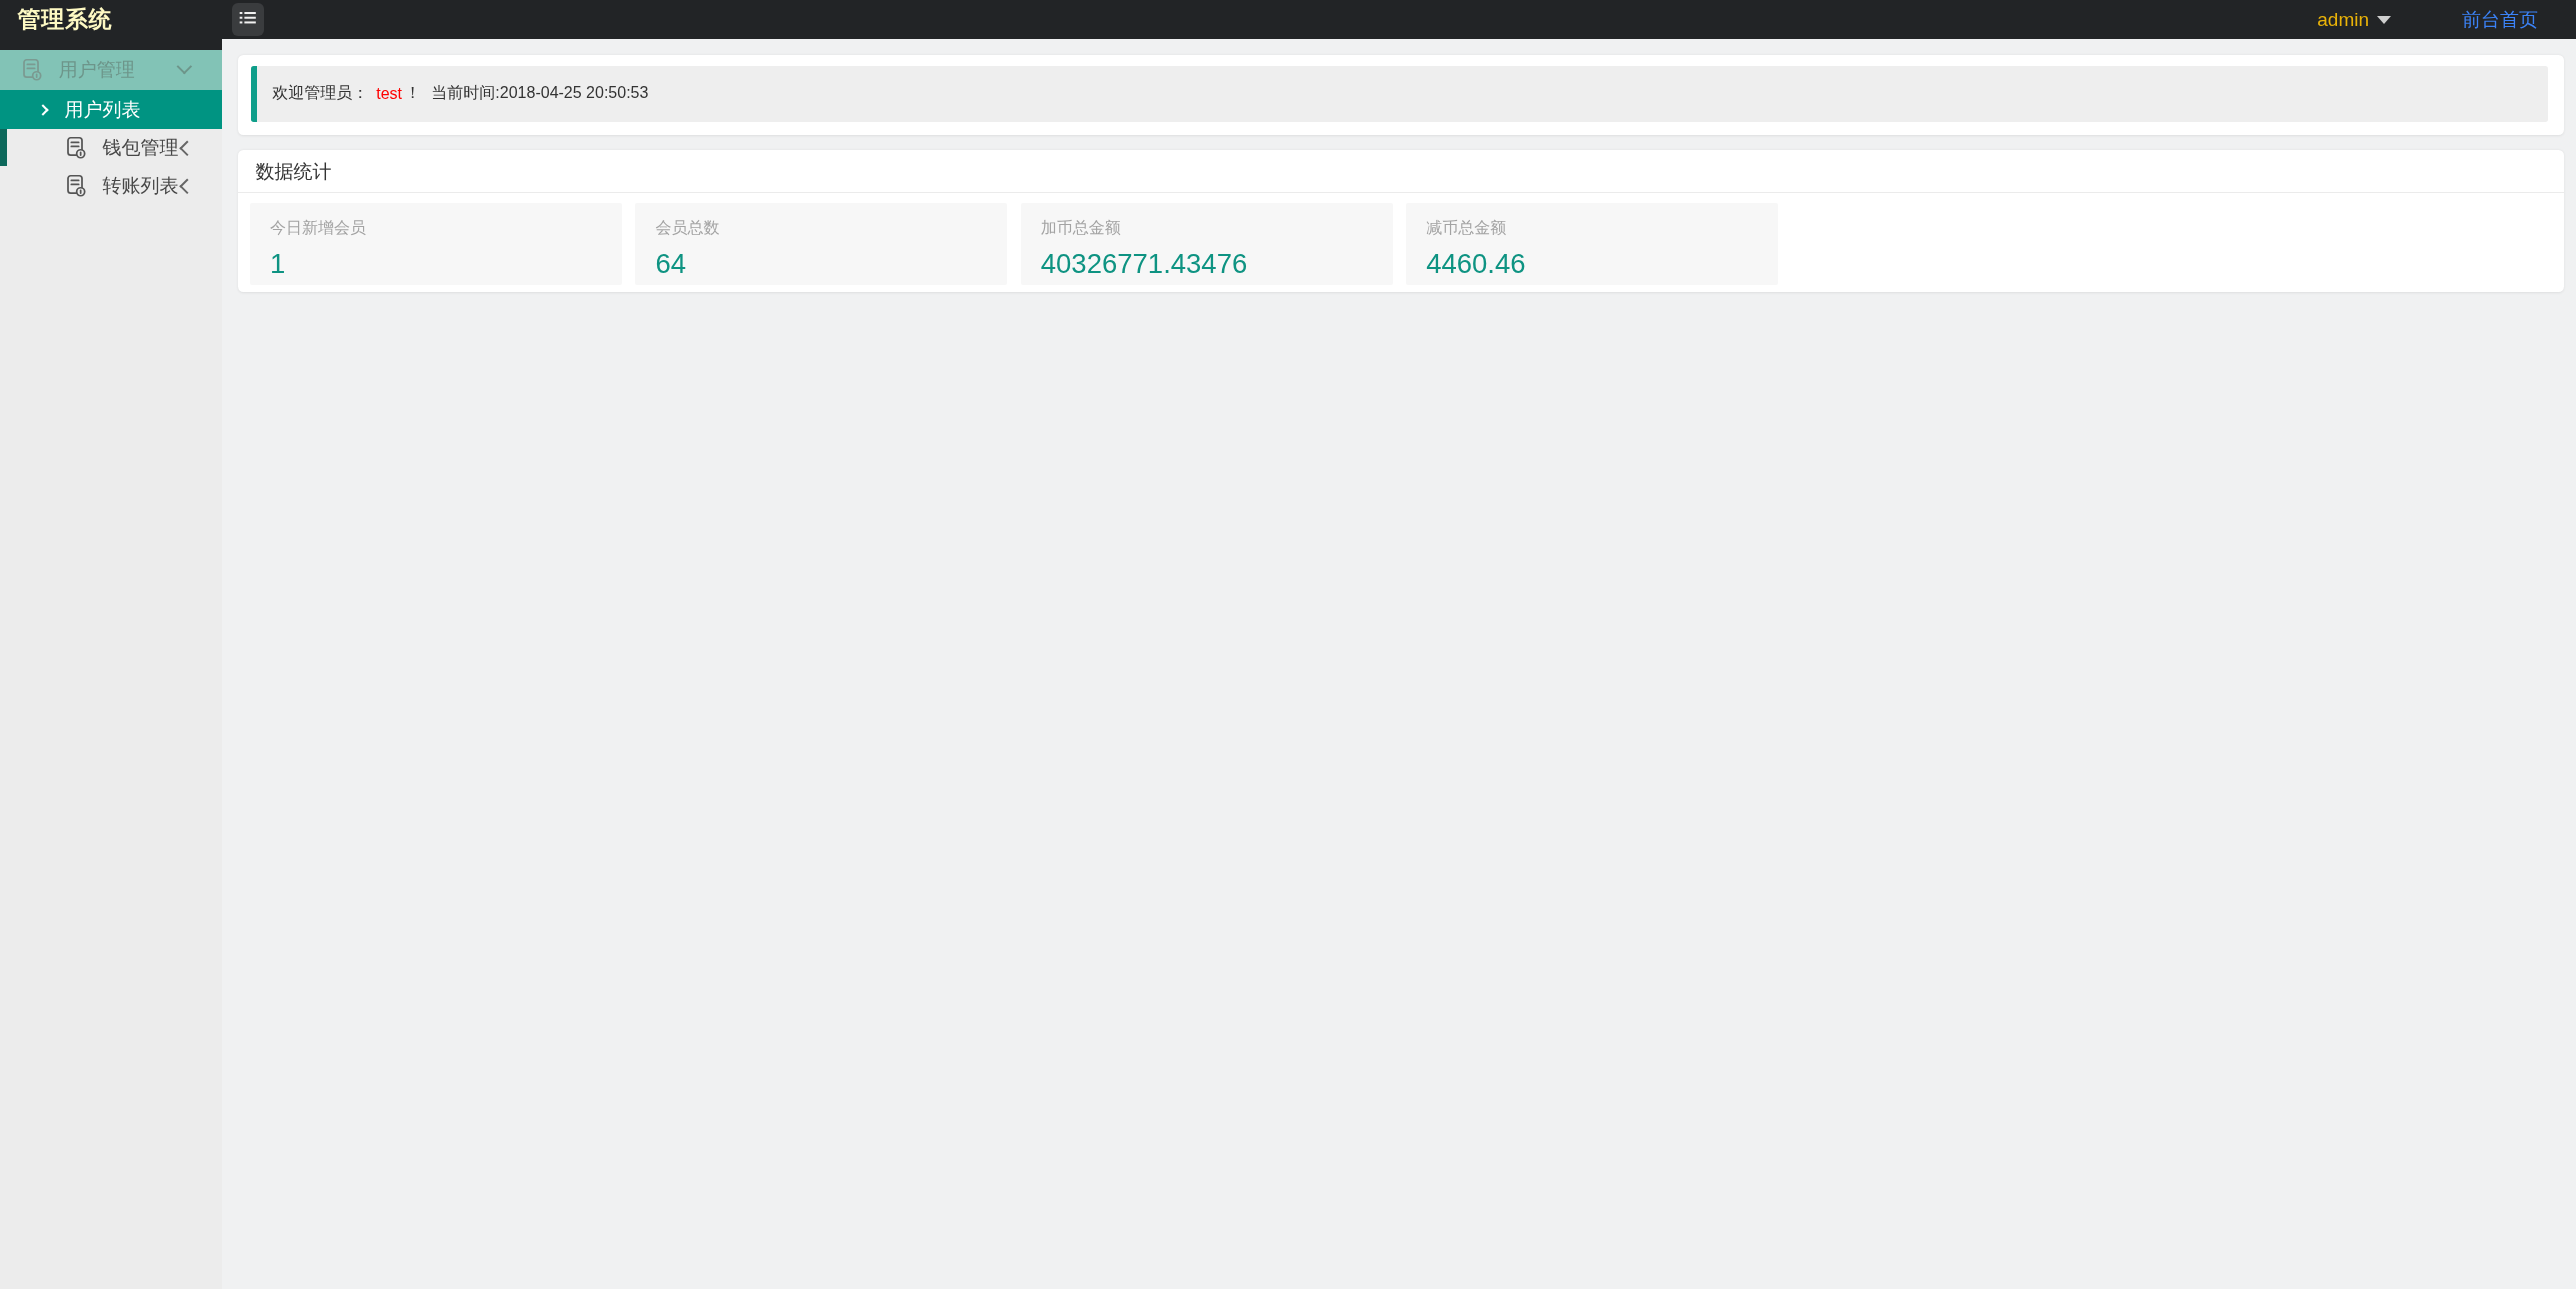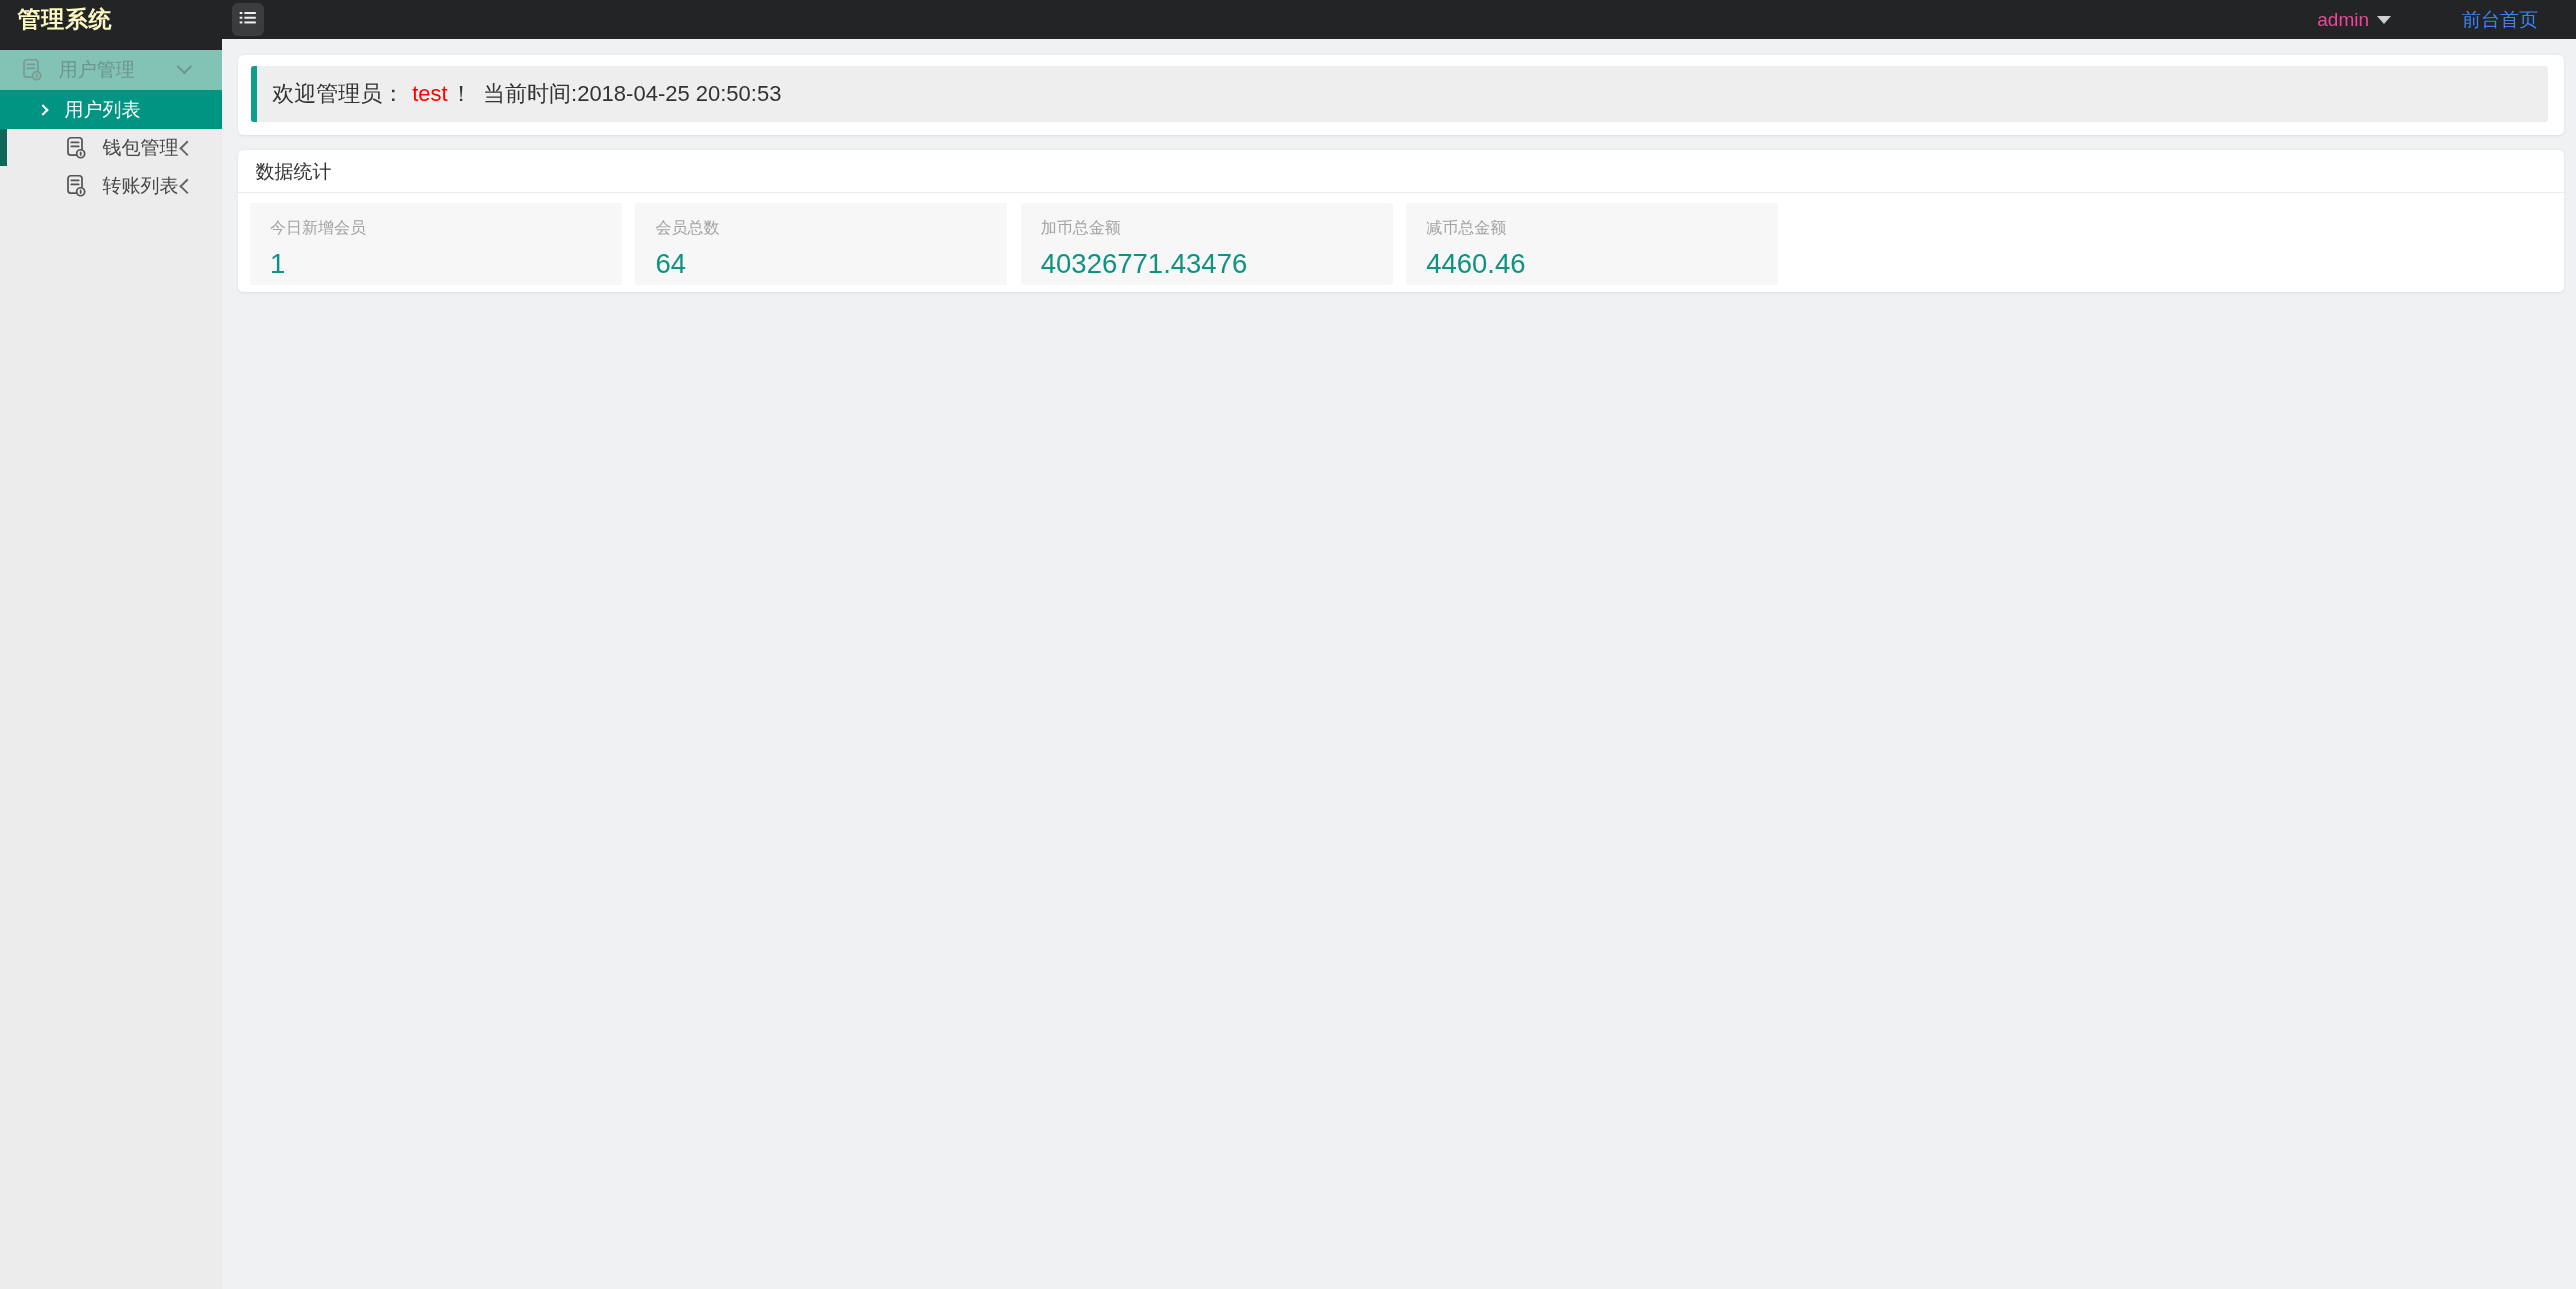--- a/index.html
+++ b/index.html
@@ -25,21 +25,21 @@
     background:#3a3c3e; border:none; border-radius:6px;
     display:flex; align-items:center; justify-content:center; cursor:pointer;
   }
   .header-right {
     position:absolute; right:38px; top:0; height:39px;
     display:flex; align-items:center;
   }
   .user-dropdown {
     display:flex; align-items:center; cursor:pointer; margin-right:24px;
   }
-  .user-name { color:#ec4899; font-size:19px; }
+  .user-name { color:#eab308; font-size:19px; }
   .caret-down {
     width:0; height:0; margin-left:8px;
     border-left:7.4px solid transparent; border-right:7.4px solid transparent;
     border-top:8.7px solid #cfcfcf;
   }
   .frontend-link { color:#3b82f6; font-size:19px; text-decoration:none; cursor:pointer;margin-left:47px; }
 
   
   .sidebar {
     position:absolute; left:0; top:39px; bottom:0; width:222px;
@@ -86,21 +86,21 @@
   .content { padding:16px 12px 0 16px; }
 
   .panel {
     background:#ffffff; border-radius:5.4px;
     box-shadow:0 0.7px 2.7px rgba(0,0,0,0.08);
   }
   .welcome-panel { padding:10.7px 16px 13.4px 13.4px; }
   .welcome-alert {
     background:#eeeeee; border-left:6.7px solid #0f9e8a; border-radius:2.7px;
     height:56px; display:flex; align-items:center; padding-left:14.8px;
-    font-size:22px; color:#333;
+    font-size:16px; color:#333;
   }
   .welcome-alert .user-red { color:#ff0000; margin:0 2.7px 0 8px; }
   .welcome-alert .time-part { margin-left:10.7px; }
 
   .stats-panel { margin-top:14.8px; height:142px; }
   .stats-header {
     height:43px; line-height:43px; padding:0 17.5px;
     font-size:19px; color:#333; border-bottom:0.7px solid #ebebeb;
   }
   .cards { display:flex; gap:13.4px; padding:10px 12px 0 12px; }

